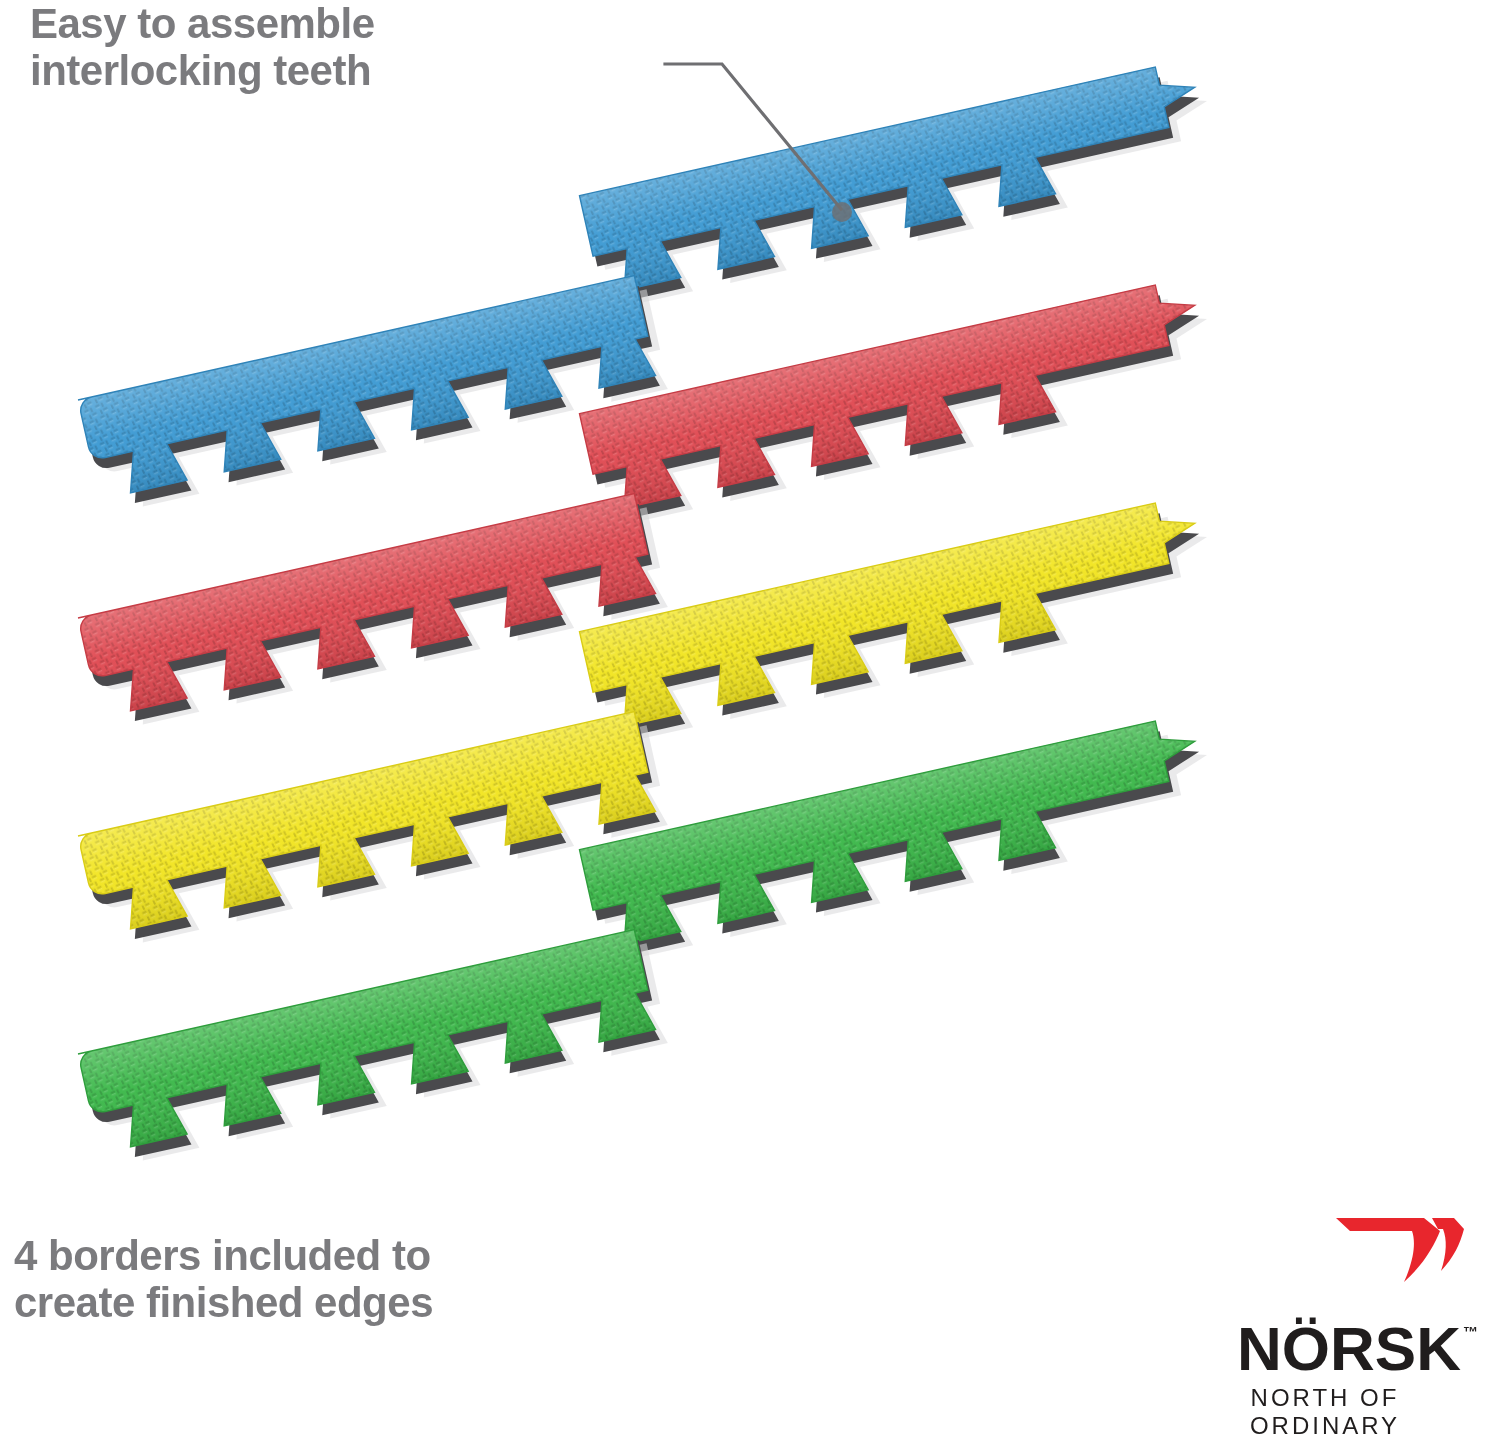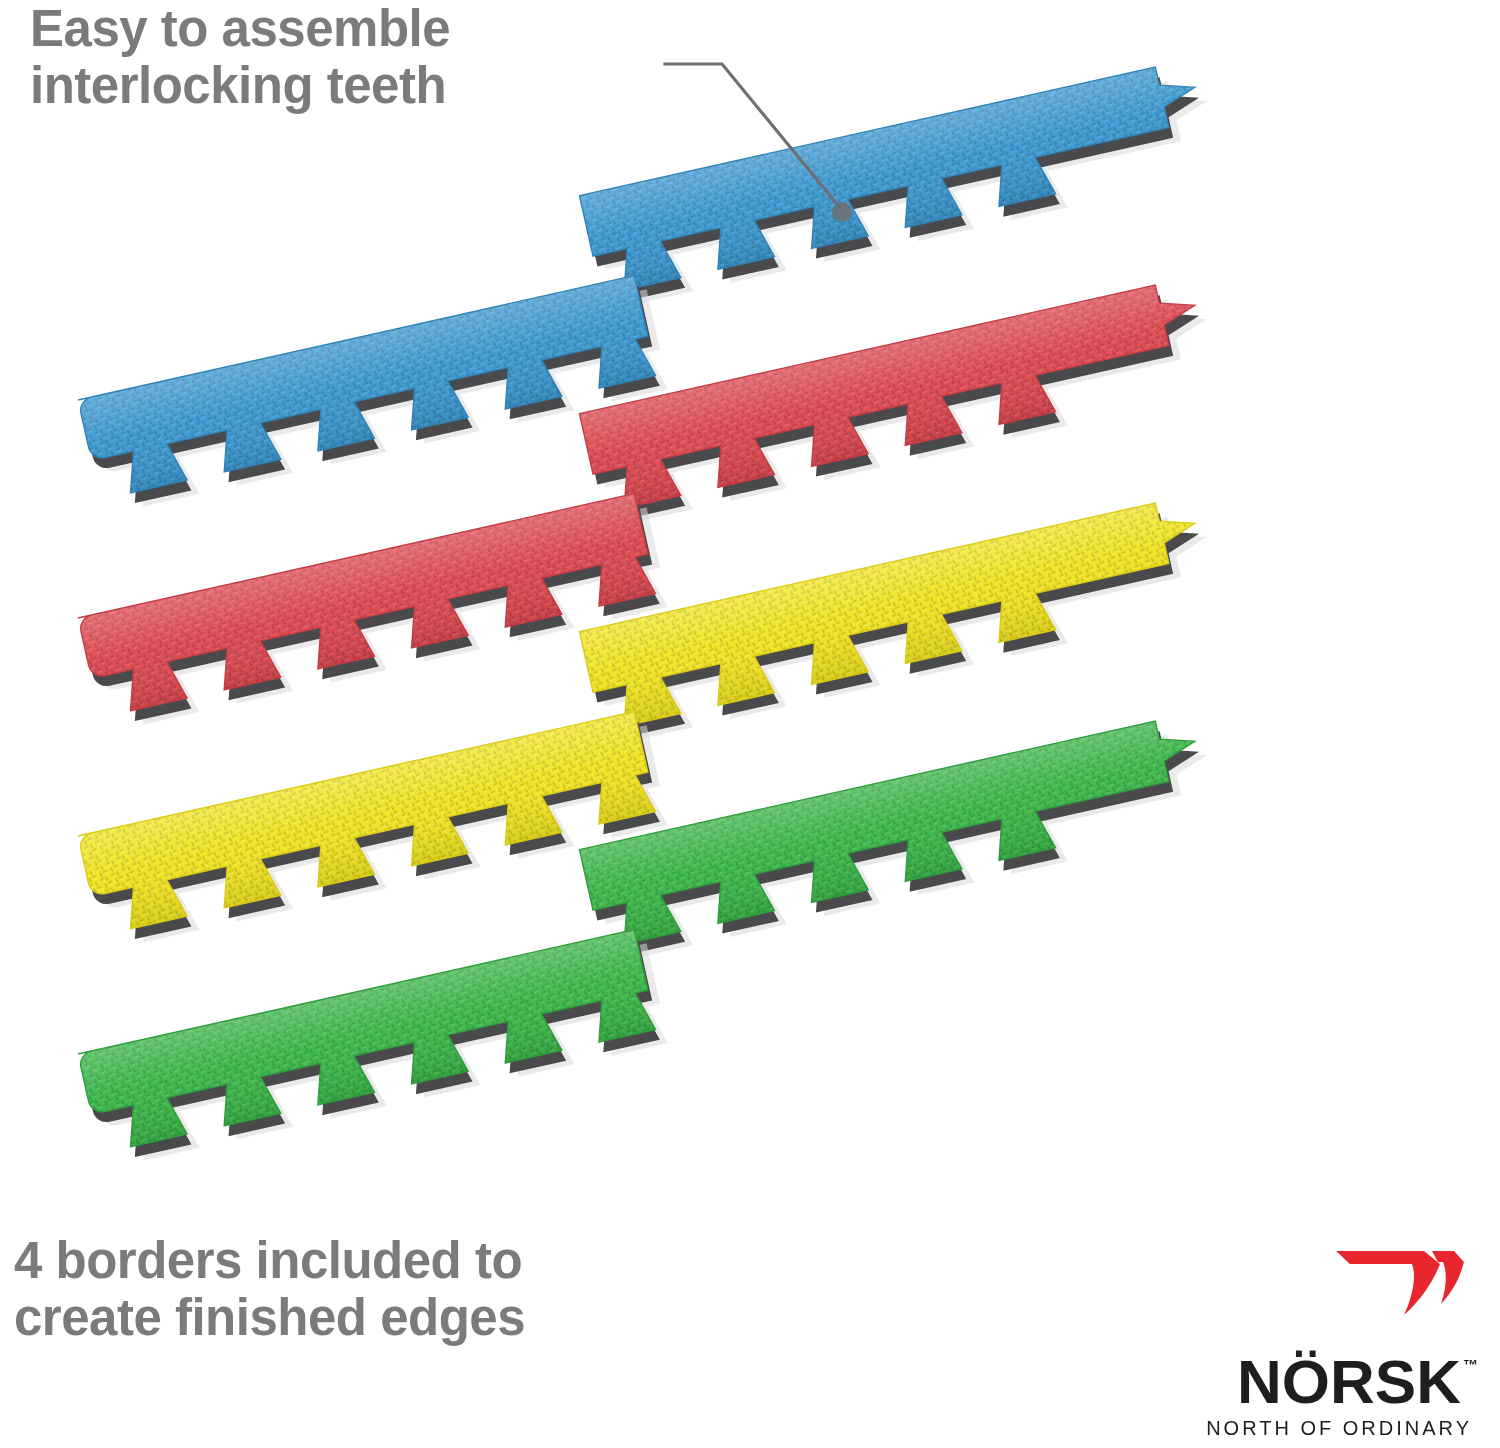--- a/index.html
+++ b/index.html
@@ -16,21 +16,21 @@
     height: 1448px;
     background: #ffffff;
     overflow: hidden;
   }
 
   
   .callout {
     position: absolute;
     color: #7b7b7e;
     font-weight: bold;
-    font-size: 51px;
+    font-size: 42px;
     line-height: 1.12;
     letter-spacing: -0.5px;
     white-space: pre-line;
   }
   #callout-top {
     left: 30px;
     top: 0px;
     width: 660px;
   }
   #callout-bottom {
@@ -82,24 +82,24 @@
   }
   #logo-tm {
     font-size: 15px;
     color: #201d1d;
     font-weight: bold;
     margin-top: 4px;
     margin-left: 2px;
   }
   #logo-tagline {
     font-family: "Liberation Sans", sans-serif;
-    font-size: 20px;
+    font-size: 24px;
     letter-spacing: 3.0px;
     color: #201d1d;
-    text-align: right;
+    text-align: center;
     padding-right: 6px;
     margin-top: 7px;
   }
 </style>
 </head>
 <body>
 
 <div id="page">
 
   <svg id="mats-svg" viewBox="0 0 1500 1448">

